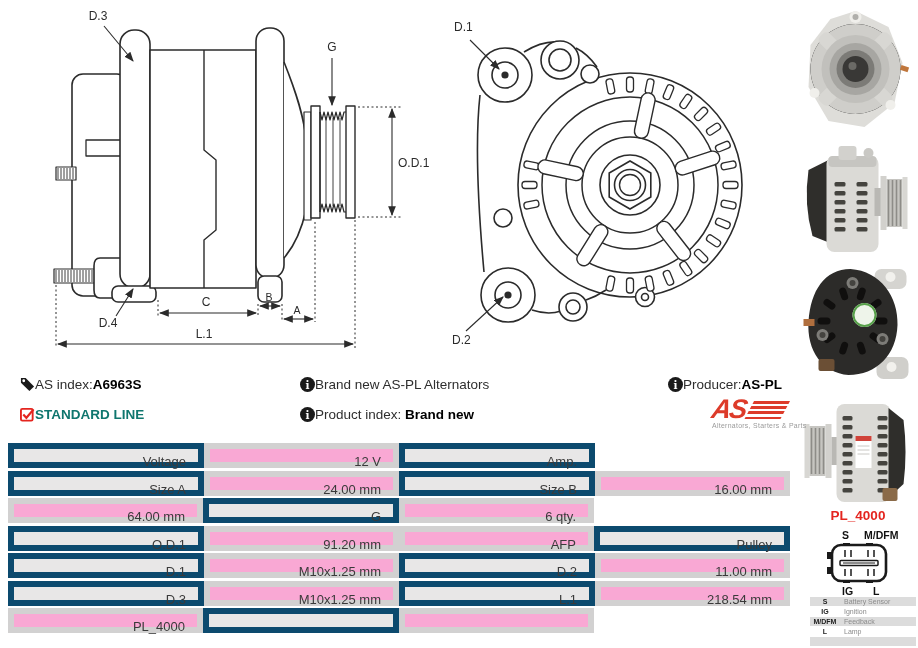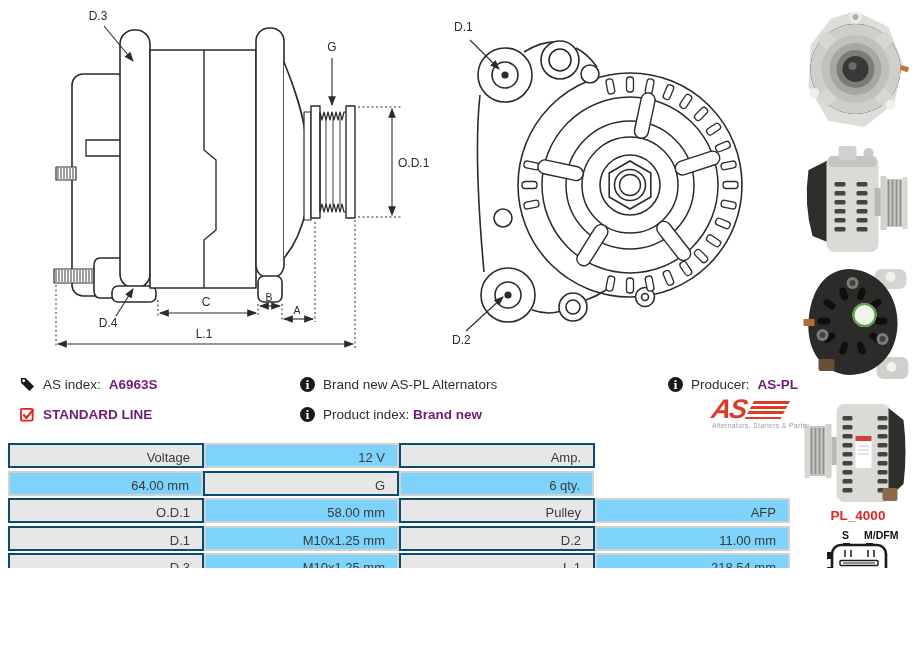--- a/index.html
+++ b/index.html
@@ -1,33 +1,33 @@
 <!DOCTYPE html>
 <html><head>
 <meta charset="utf-8">
 <style>
   html,body{margin:0;padding:0;background:#fff;}
-  #page{position:relative;width:918px;height:568px;background:#fff;overflow:hidden;
+  #page{position:relative;width:918px;height:648px;background:#fff;overflow:hidden;
         font-family:"Liberation Sans", sans-serif;color:#3a3a3a;}
   .abs{position:absolute;}
   svg text{font-family:"Liberation Sans", sans-serif;}
   .dlab{font-size:12px;fill:#2b2b2b;}
   
-  .inforow{position:absolute;display:flex;align-items:center;gap:8px;font-size:13.5px;color:#2e2e2e;white-space:nowrap;}
-  .inforow b{font-weight:bold;color:#701a75;}
+  .inforow{position:absolute;display:flex;align-items:center;font-size:13.5px;color:#2e2e2e;white-space:nowrap;}
+  .inforow b{font-weight:bold;color:#000000;}
   .info-i{display:inline-flex;width:15px;height:15px;border-radius:50%;background:#1a1a1a;color:#fff;
           font-size:10.5px;font-weight:bold;align-items:center;justify-content:center;
           font-family:"DejaVu Serif", serif;flex:0 0 auto;}
-  .std{color:#701a75;font-weight:bold;}
+  .std{color:#0f766e;font-weight:bold;}
   
   #spec-table{position:absolute;left:8px;top:443px;width:782px;}
   .srow{display:flex;margin-bottom:2.5px;height:25px;line-height:25px;font-size:13px;}
-  .cell{box-sizing:border-box;text-align:right;padding-right:12px;border:2px solid #0c4a6e;}
+  .cell{box-sizing:border-box;text-align:right;padding-right:12px;border:6px solid #0c4a6e;}
   .lcell{width:196px;background:#e8e7e7;}
-  .vcell{width:195px;background:#7dd3fc;border-color:#d2d1d1;}
+  .vcell{width:195px;background:#f9a8d4;border-color:#d2d1d1;}
   
   .logo-row{display:flex;align-items:flex-end;}
   .logo-as{font-style:italic;font-weight:bold;font-size:27px;line-height:22px;color:#dd3b2a;letter-spacing:-2px;transform:skewX(-10deg);}
   .logo-flag{width:36px;height:19px;margin-left:3px;background:repeating-linear-gradient(#dd3b2a 0 2.6px,#fff 2.6px 5.2px);transform:skewX(-28deg);}
   .logo-cap{font-size:6.9px;color:#9a9a9a;letter-spacing:.3px;margin-top:2px;text-align:center;}
   
   #plug-title{position:absolute;left:798px;top:508px;width:120px;text-align:center;color:#e4251f;font-weight:bold;font-size:13.5px;}
   .pinrow{position:absolute;width:120px;left:798px;display:flex;font-weight:bold;font-size:10.5px;color:#111;}
   #plug-legend{position:absolute;left:810px;top:597px;width:106px;font-size:7px;}
   .lgrow{display:flex;height:9px;line-height:9px;margin-bottom:1px;background:#fff;}
@@ -384,29 +384,35 @@
     <div class="logo-cap">Alternators, Starters &amp; Parts</div>
   </div>
 
   <div id="spec-table">
     <div class="srow">
       <div class="cell lcell">Voltage</div>
       <div class="cell vcell">12 V</div>
       <div class="cell lcell">Amp.</div>
     </div>
     <div class="srow">
+      <div class="cell lcell">Size A</div>
+      <div class="cell vcell">24.00 mm</div>
+      <div class="cell lcell">Size B</div>
+      <div class="cell vcell">16.00 mm</div>
+    </div>
+    <div class="srow">
       <div class="cell vcell">64.00 mm</div>
       <div class="cell lcell">G</div>
       <div class="cell vcell">6 qty.</div>
     </div>
     <div class="srow">
       <div class="cell lcell">O.D.1</div>
-      <div class="cell vcell">58.00 mm</div>
+      <div class="cell vcell">91.20 mm</div>
+      <div class="cell vcell">AFP</div>
       <div class="cell lcell">Pulley</div>
-      <div class="cell vcell">AFP</div>
     </div>
     <div class="srow">
       <div class="cell lcell">D.1</div>
       <div class="cell vcell">M10x1.25 mm</div>
       <div class="cell lcell">D.2</div>
       <div class="cell vcell">11.00 mm</div>
     </div>
     <div class="srow">
       <div class="cell lcell">D.3</div>
       <div class="cell vcell">M10x1.25 mm</div>

